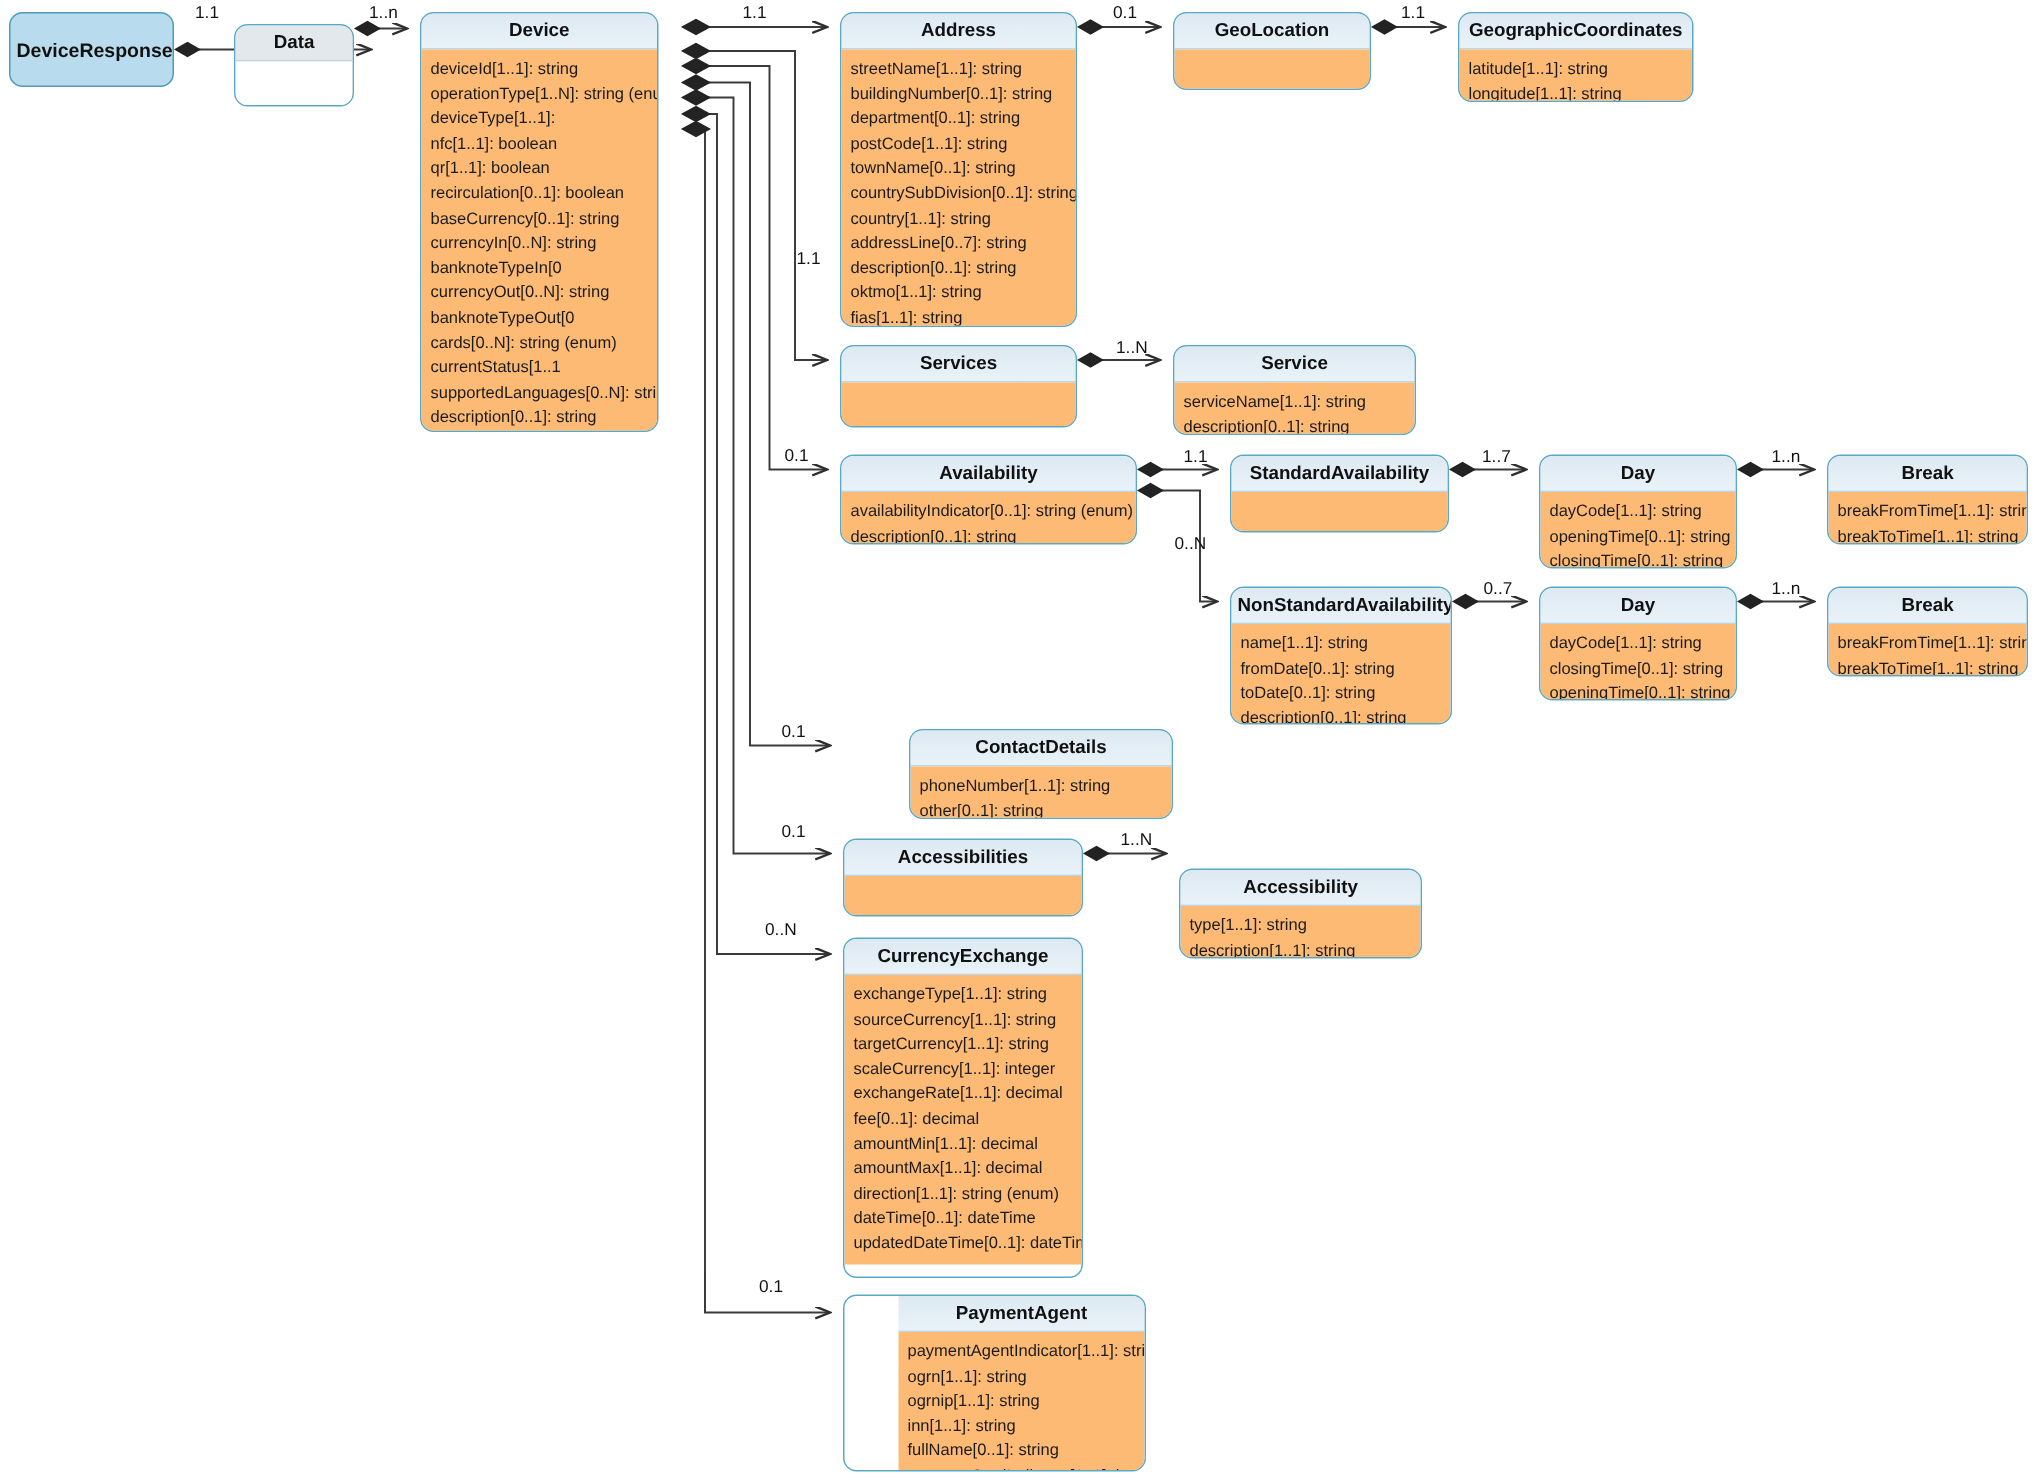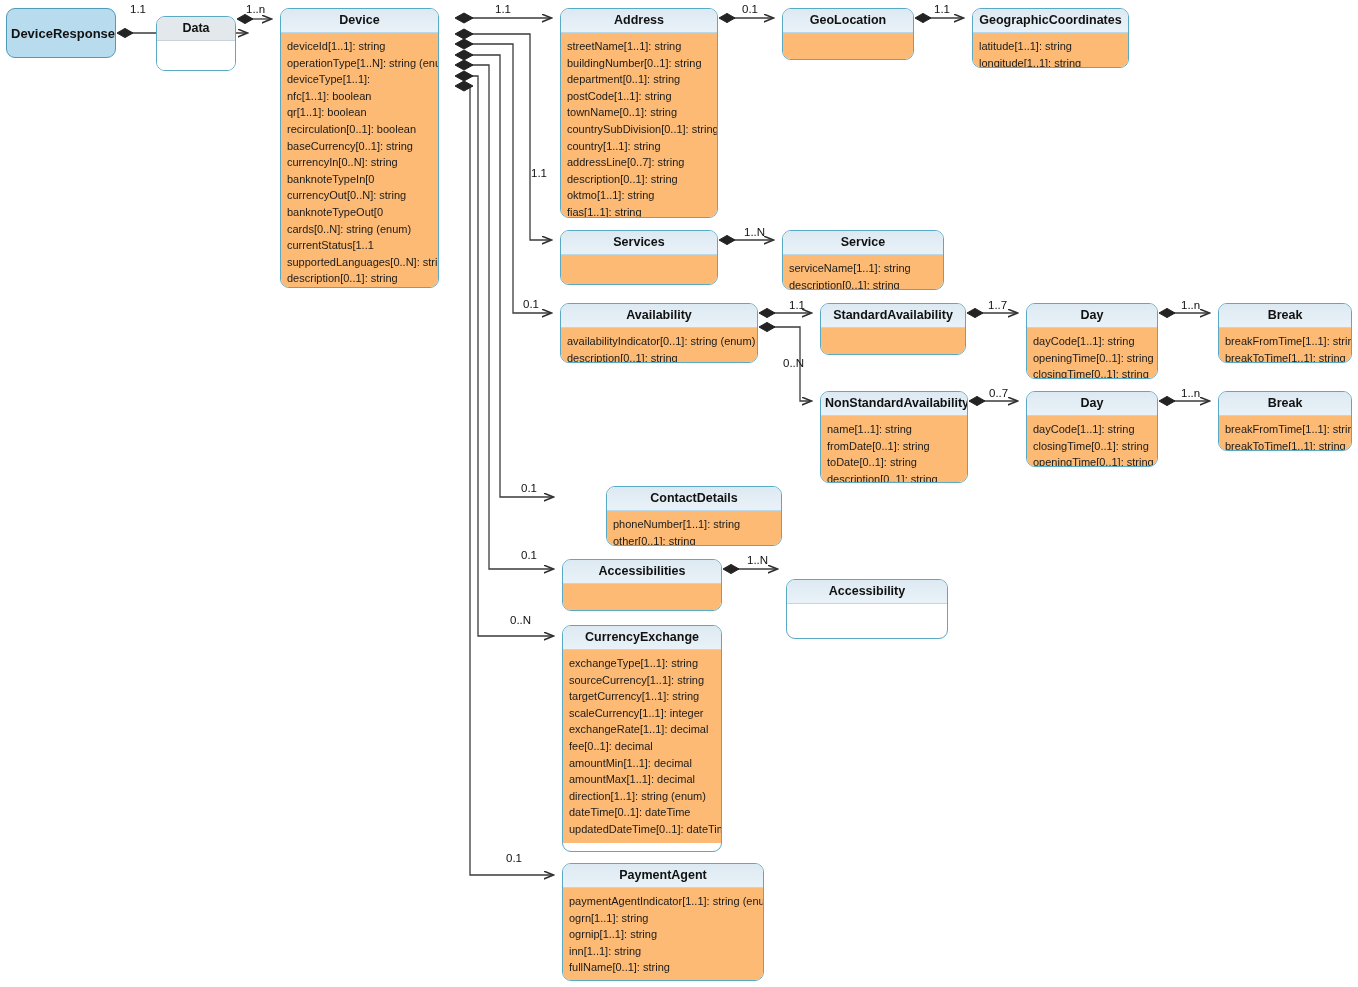--- a/index.html
+++ b/index.html
@@ -269,38 +269,42 @@
           <span class="attr">phoneNumber[1..1]: string</span>
           <span class="attr">other[0..1]: string</span>
         </span>
       </div>
       <div class="cls empty" style="left: 562px; top: 559px; width: 160px; height: 52px;">
         <span class="hdr">Accessibilities</span>
         <span class="body"></span>
       </div>
       <div class="cls" style="left: 786px; top: 559px; width: 162px; height: 60px; margin-top: 20px;">
         <span class="hdr">Accessibility</span>
+        <span class="body">
+          <span class="attr">type[1..1]: string</span>
+          <span class="attr">description[1..1]: string</span>
+        </span>
       </div>
       <div class="cls" style="left: 562px; top: 625px; width: 160px; height: 227px;">
         <span class="hdr">CurrencyExchange</span>
         <span class="body">
           <span class="attr">exchangeType[1..1]: string</span>
           <span class="attr">sourceCurrency[1..1]: string</span>
           <span class="attr">targetCurrency[1..1]: string</span>
           <span class="attr">scaleCurrency[1..1]: integer</span>
           <span class="attr">exchangeRate[1..1]: decimal</span>
           <span class="attr">fee[0..1]: decimal</span>
           <span class="attr">amountMin[1..1]: decimal</span>
           <span class="attr">amountMax[1..1]: decimal</span>
           <span class="attr">direction[1..1]: string (enum)</span>
           <span class="attr">dateTime[0..1]: dateTime</span>
           <span class="attr">updatedDateTime[0..1]: dateTime</span>
         </span>
       </div>
-      <div class="cls" style="left: 562px; top: 863px; width: 202px; height: 118px;">
+      <div class="cls" style="left: 562px; top: 863px; width: 202px; height: 118px; padding-left: 36px;">
         <span class="hdr">PaymentAgent</span>
         <span class="body">
           <span class="attr">paymentAgentIndicator[1..1]: string (enum)</span>
           <span class="attr">ogrn[1..1]: string</span>
           <span class="attr">ogrnip[1..1]: string</span>
           <span class="attr">inn[1..1]: string</span>
           <span class="attr">fullName[0..1]: string</span>
           <span class="attr">paymentCardIndicator[1..1]: boolean</span>
         </span>
       </div>

